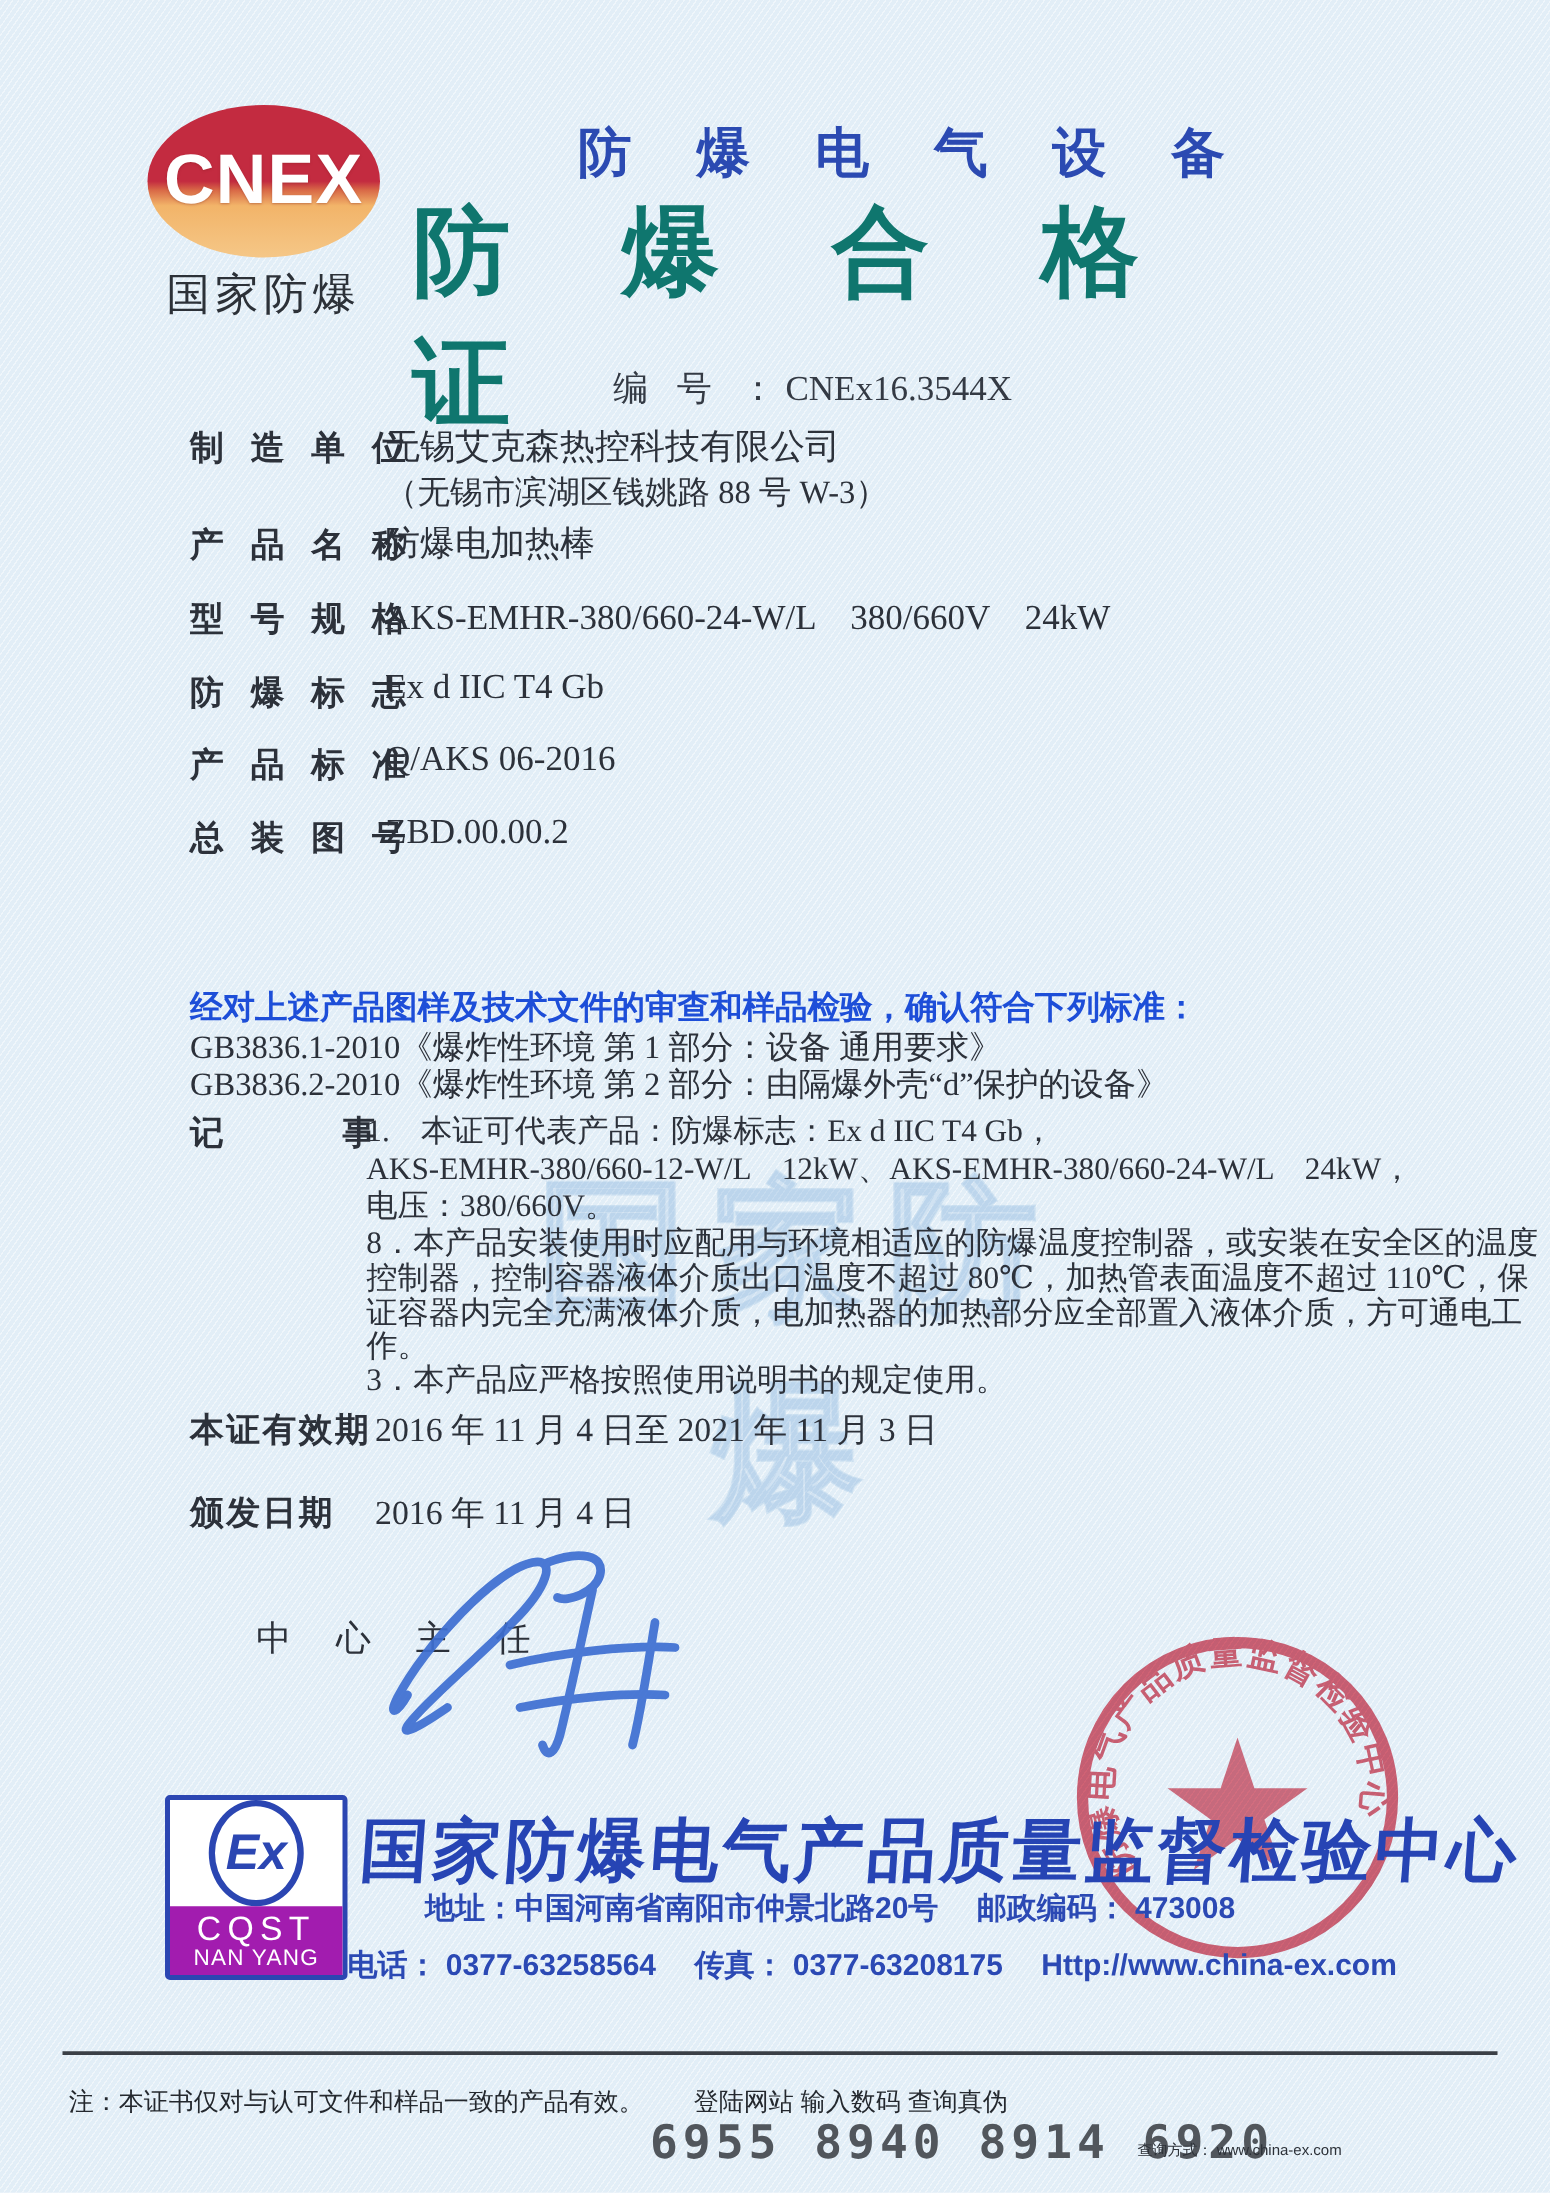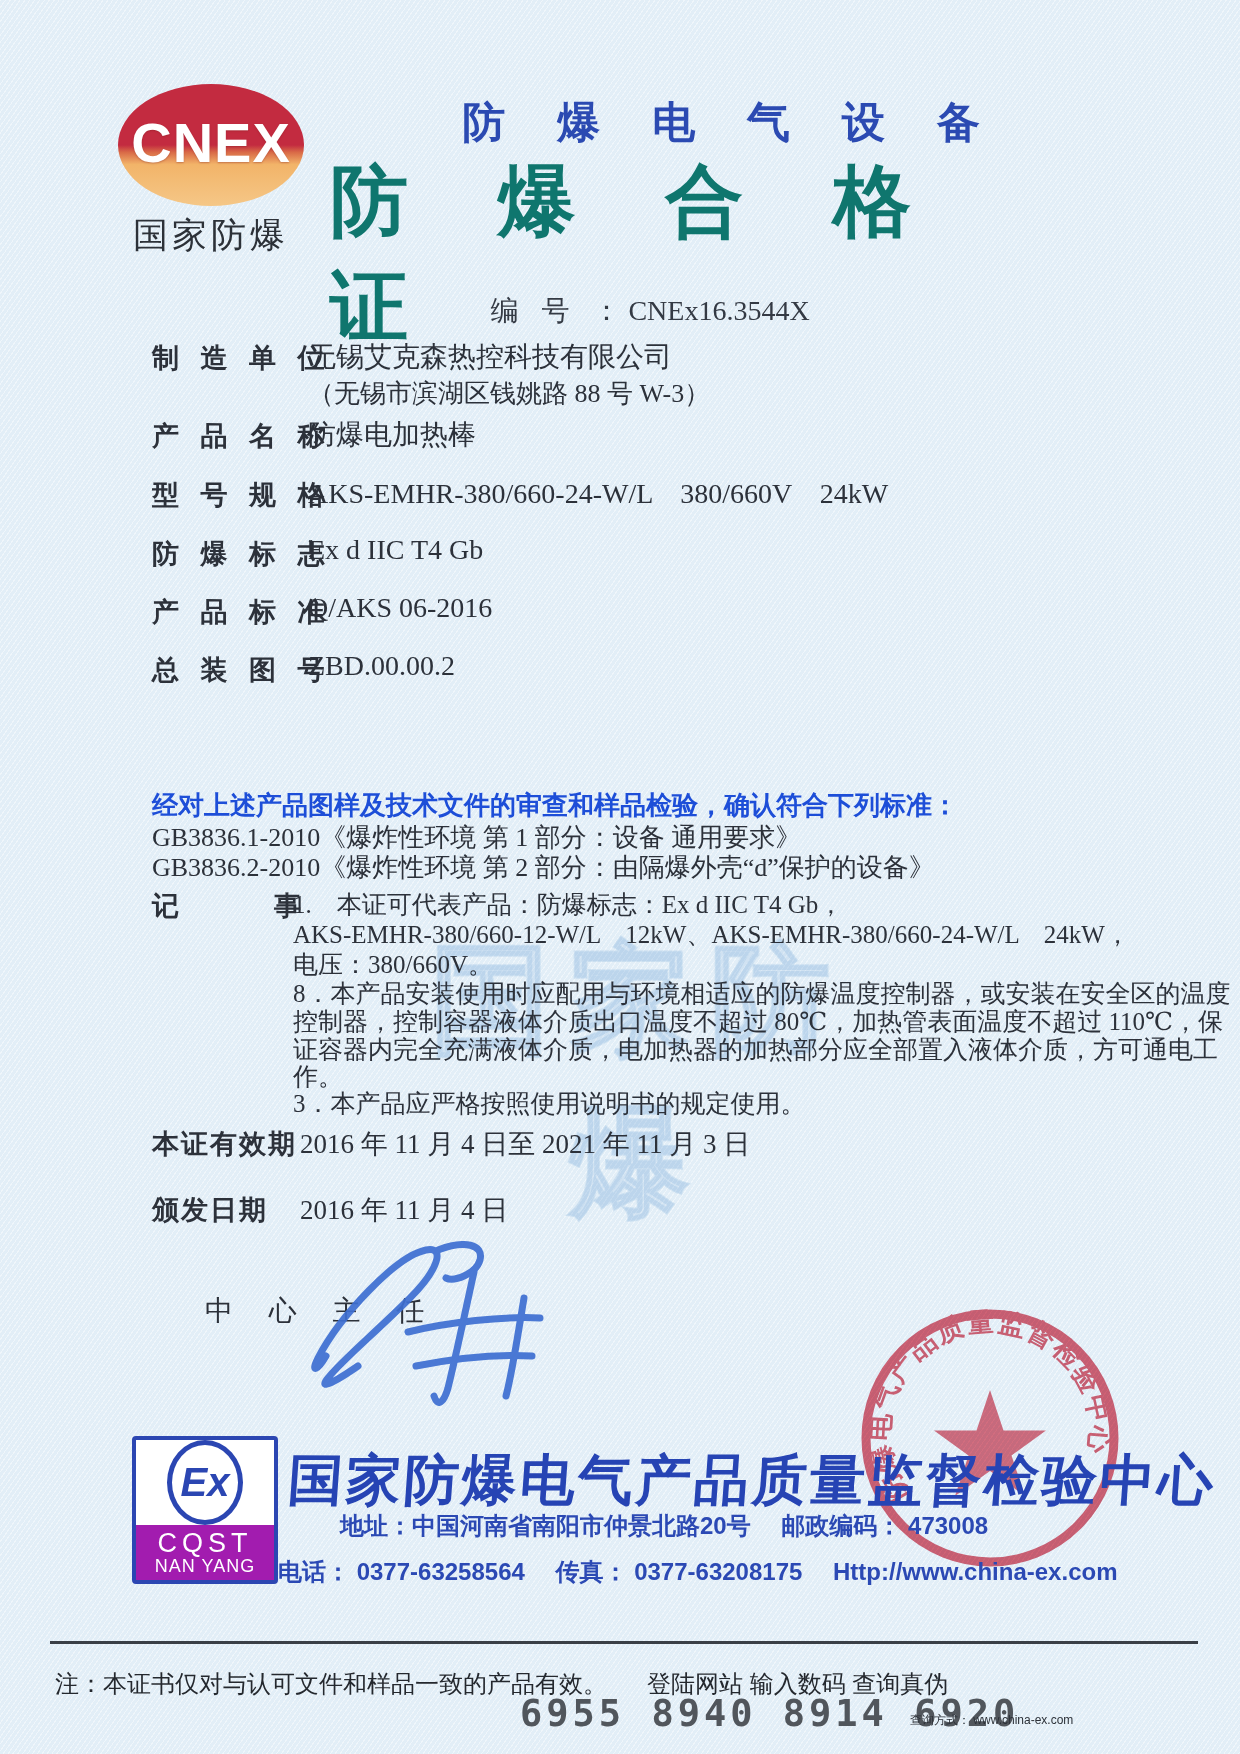--- a/index.html
+++ b/index.html
@@ -113,21 +113,21 @@
   }
   .org-line{
     font-family:Liberation Sans, sans-serif;
     font-weight:bold;color:#2b49b4;font-size:24px;white-space:nowrap;
   }
   .org-addr{left:340px;top:1510px;}
   .org-tel{left:278px;top:1556px;}
   
   .foot-rule{left:50px;top:1641px;width:1148px;height:3px;background:#3a3f46;}
   .foot-note{
-    left:55px;top:1668px;font-size:24px;color:#24282e;
+    left:55px;top:1668px;font-size:20px;color:#24282e;
     font-family:"Liberation Sans","DejaVu Sans",sans-serif;white-space:nowrap;
   }
   .foot-hint{margin-left:40px;}
   .foot-code{
     left:520px;top:1692px;font-family:"DejaVu Sans Mono","Liberation Mono",monospace;
     font-size:37px;font-weight:bold;color:#51565c;letter-spacing:4px;white-space:nowrap;
   }
   .foot-query{
     left:910px;top:1712px;font-size:12px;color:#2c3138;
     font-family:"Liberation Sans","DejaVu Sans",sans-serif;white-space:nowrap;

